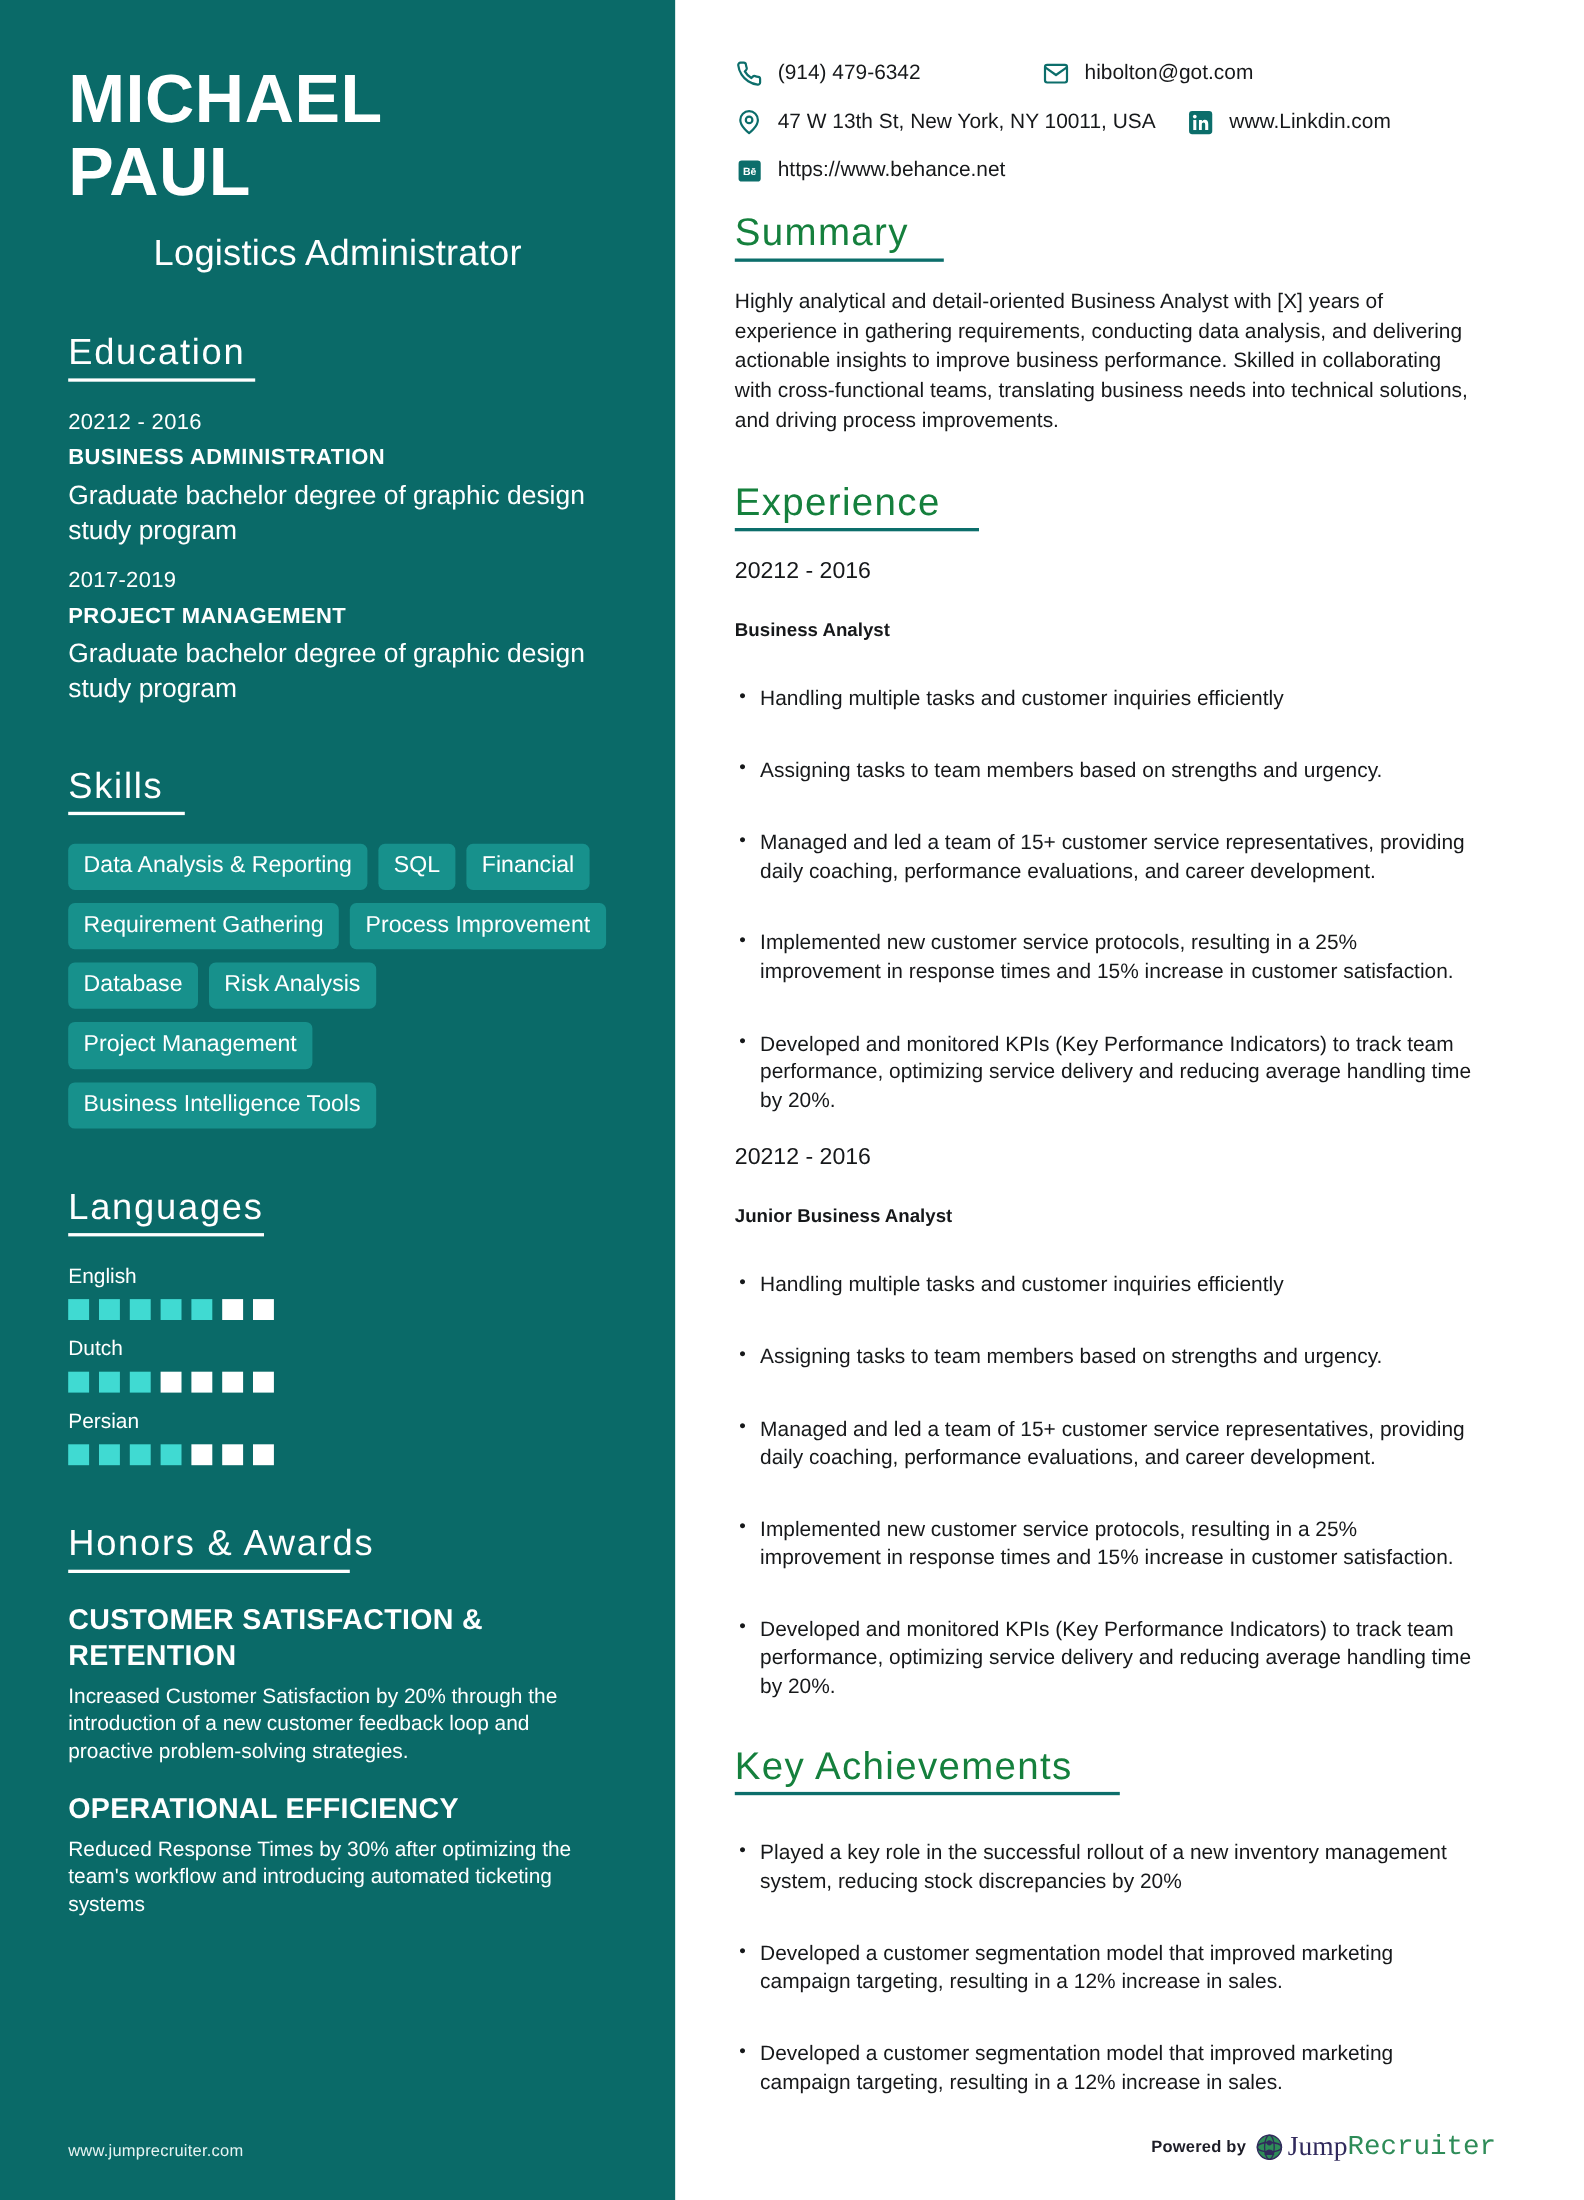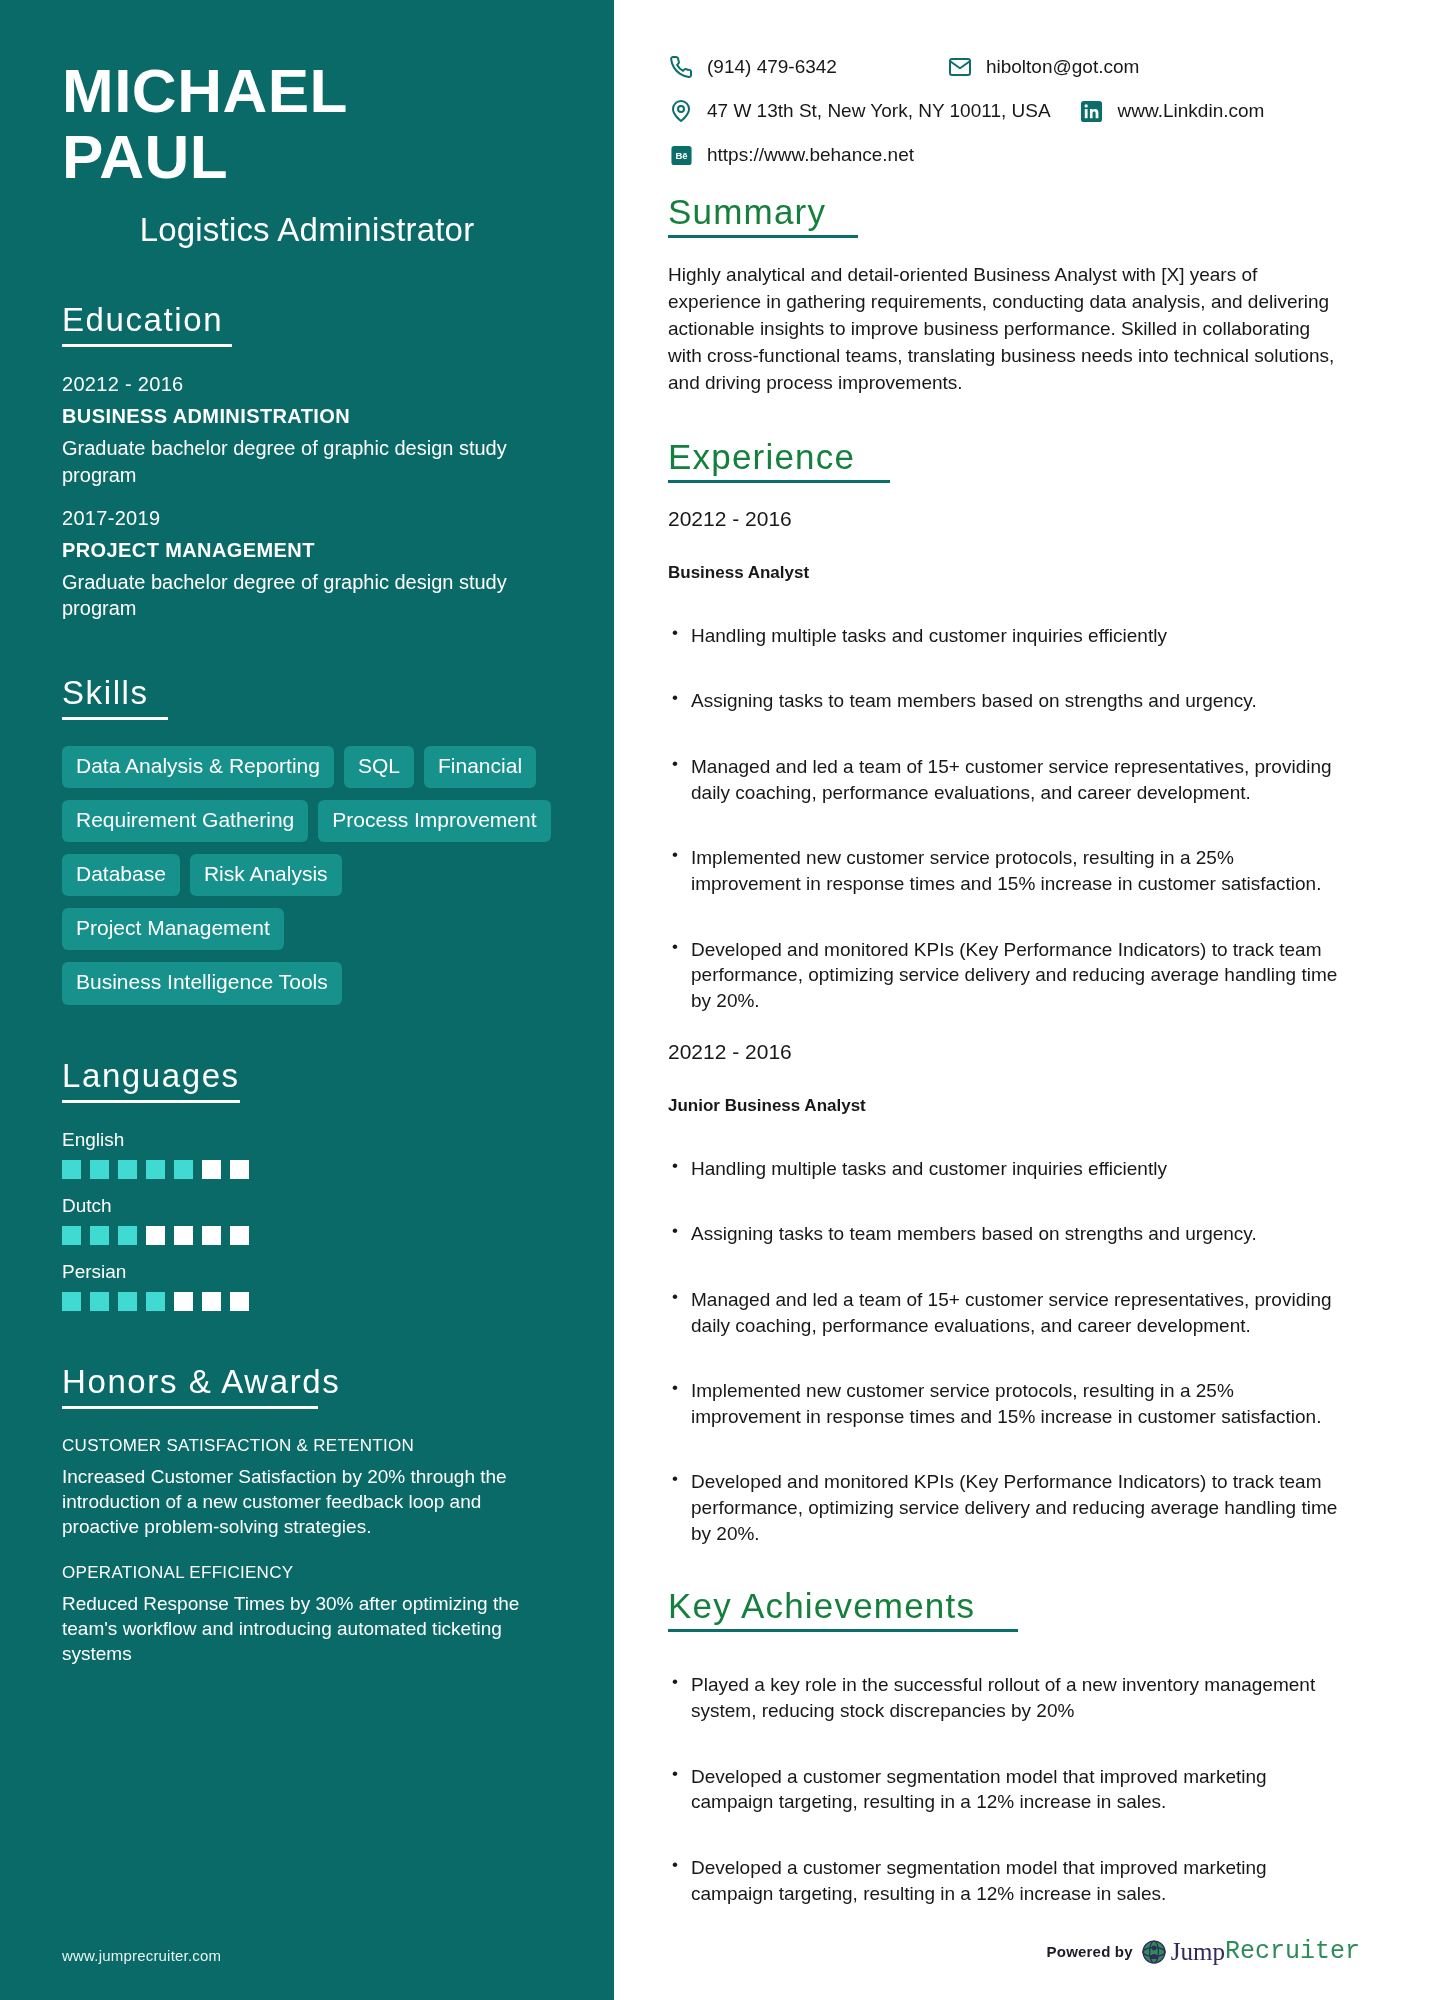--- a/index.html
+++ b/index.html
@@ -43,41 +43,41 @@
   .side-h-wrap { display:block; }
   .side-rule {
     height:3px;
     background:#ffffff;
     margin-top:5px;
     margin-bottom:26px;
   }
 
   .edu-date { font-size:20px; font-weight:400; margin-top:18px; letter-spacing:0.3px; }
   .edu-deg  { font-size:20px; font-weight:700; margin-top:9px; letter-spacing:0.4px; }
-  .edu-desc { font-size:20px; font-weight:400; margin-top:7px; line-height:1.33; }
+  .edu-desc { font-size:24px; font-weight:400; margin-top:7px; line-height:1.33; }
 
   .skills-wrap { display:flex; flex-wrap:wrap; gap:12px 10px; margin-top:4px; }
   .skill-pill {
     background:#17918c;
     border-radius:6px;
     padding:8px 14px 10px 14px;
     font-size:21px;
     line-height:1.15;
     color:#ffffff;
     white-space:nowrap;
   }
 
   .lang-row { margin-top:16px; }
   .lang-name { font-size:19px; margin-bottom:9px; }
   .lang-dots { display:flex; gap:9px; }
   .ldot { width:19px; height:19px; }
   .ldot.on  { background:#40dad2; }
   .ldot.off { background:#ffffff; }
 
-  .award-title { font-size:17px; font-weight:400; margin-top:22px; line-height:1.28; letter-spacing:0.3px; }
+  .award-title { font-size:26px; font-weight:700; margin-top:22px; line-height:1.28; letter-spacing:0.3px; }
   .award-desc  { font-size:19px; margin-top:8px; line-height:1.32; }
 
   .side-footer {
     position:absolute;
     left:62px;
     bottom:36px;
     font-size:15px;
     color:#e7f4f3;
     letter-spacing:0.2px;
   }

